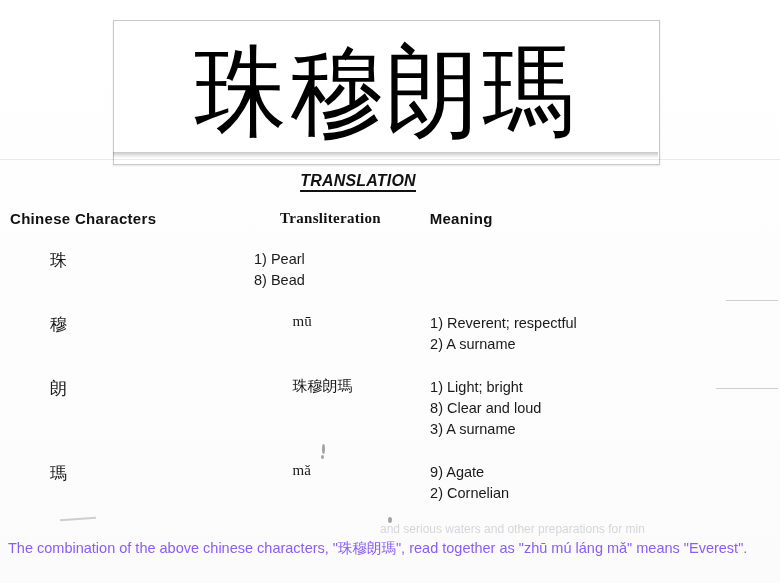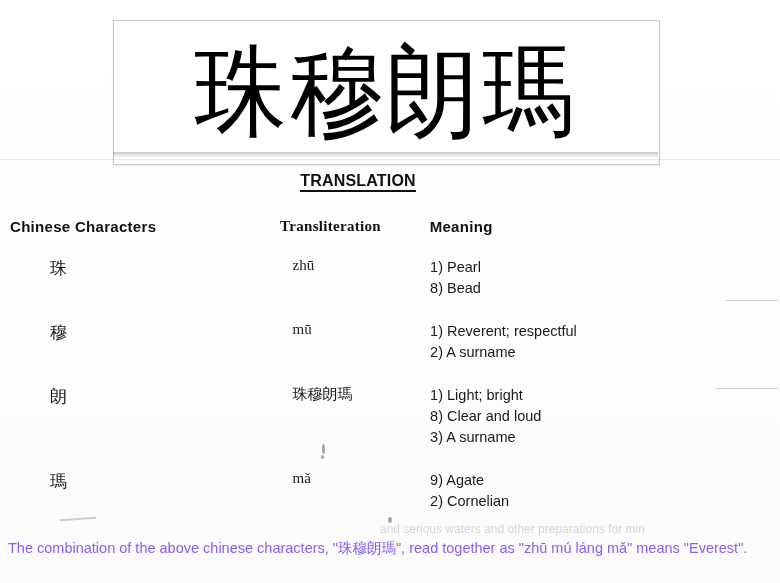--- a/index.html
+++ b/index.html
@@ -71,31 +71,32 @@
   .translation-heading {
     position: absolute;
     left: 0;
     top: 172px;
     width: 716px;
     text-align: center;
     font-size: 16px;
     font-weight: bold;
     letter-spacing: 0.2px;
     color: #111;
+    font-style: italic;
   }
   .translation-heading span {
     border-bottom: 2px solid #111;
     padding-bottom: 1px;
   }
 
   
   .tbl {
     position: absolute;
     left: 0;
-    top: 218px;
+    top: 210px;
     width: 768px;
   }
   .tbl-row {
     display: flex;
     align-items: flex-start;
   }
   .col-chars {
     width: 248px;
     padding-left: 12px;
     box-sizing: border-box;
@@ -210,21 +211,20 @@
   <div class="tbl">
 
     <div class="tbl-row hdr">
       <div class="col-chars">Chinese Characters</div>
       <div class="col-translit">Transliteration</div>
       <div class="col-meaning">Meaning</div>
     </div>
 
     <div class="tbl-row body-row">
       <div class="col-chars">珠</div>
-      <div class="col-translit">zhū</div>
       <div class="col-meaning">
         <div class="meaning-line">1) Pearl</div>
         <div class="meaning-line">8) Bead</div>
       </div>
     </div>
 
     <div class="tbl-row body-row">
       <div class="col-chars">穆</div>
       <div class="col-translit">mū</div>
       <div class="col-meaning">

